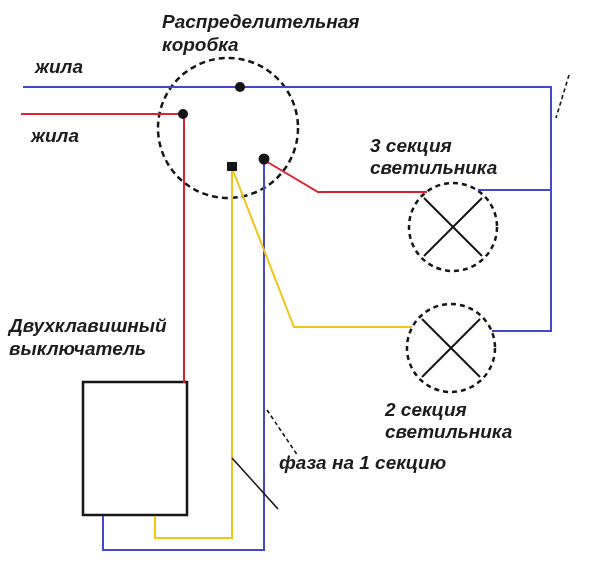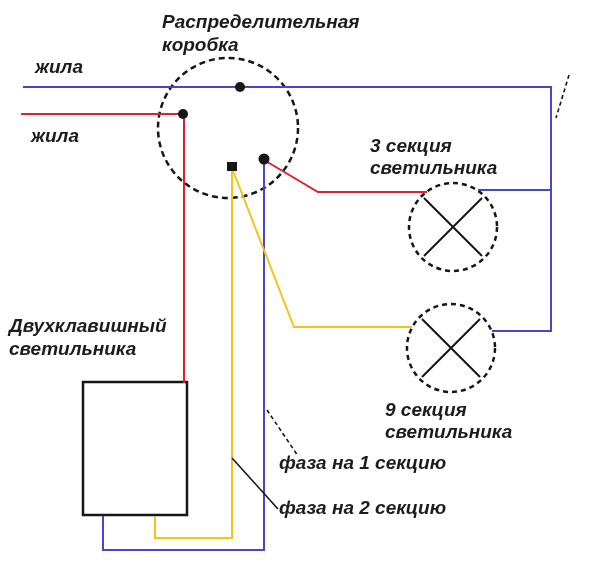--- a/index.html
+++ b/index.html
@@ -66,23 +66,22 @@
 коробка</div>
 
   <div class="label" style="left:35px;top:56px;">жила</div>
 
   <div class="label" style="left:31px;top:125px;">жила</div>
 
 
   <div class="label" style="left:370px;top:135px;">3 секция
 светильника</div>
 
-  <div class="label" style="left:385px;top:399px;">9 секция
+  <div class="label" style="left:385px;top:399px;">2 секция
 светильника</div>
 
   <div class="label lh23" style="left:9px;top:314px;">Двухклавишный
-светильника</div>
+выключатель</div>
 
   <div class="label" style="left:279px;top:452px;">фаза на 1 секцию</div>
 
-  <div class="label" style="left:279px;top:497px;">фаза на 2 секцию</div>
 
 </div>
 
 </body></html>

